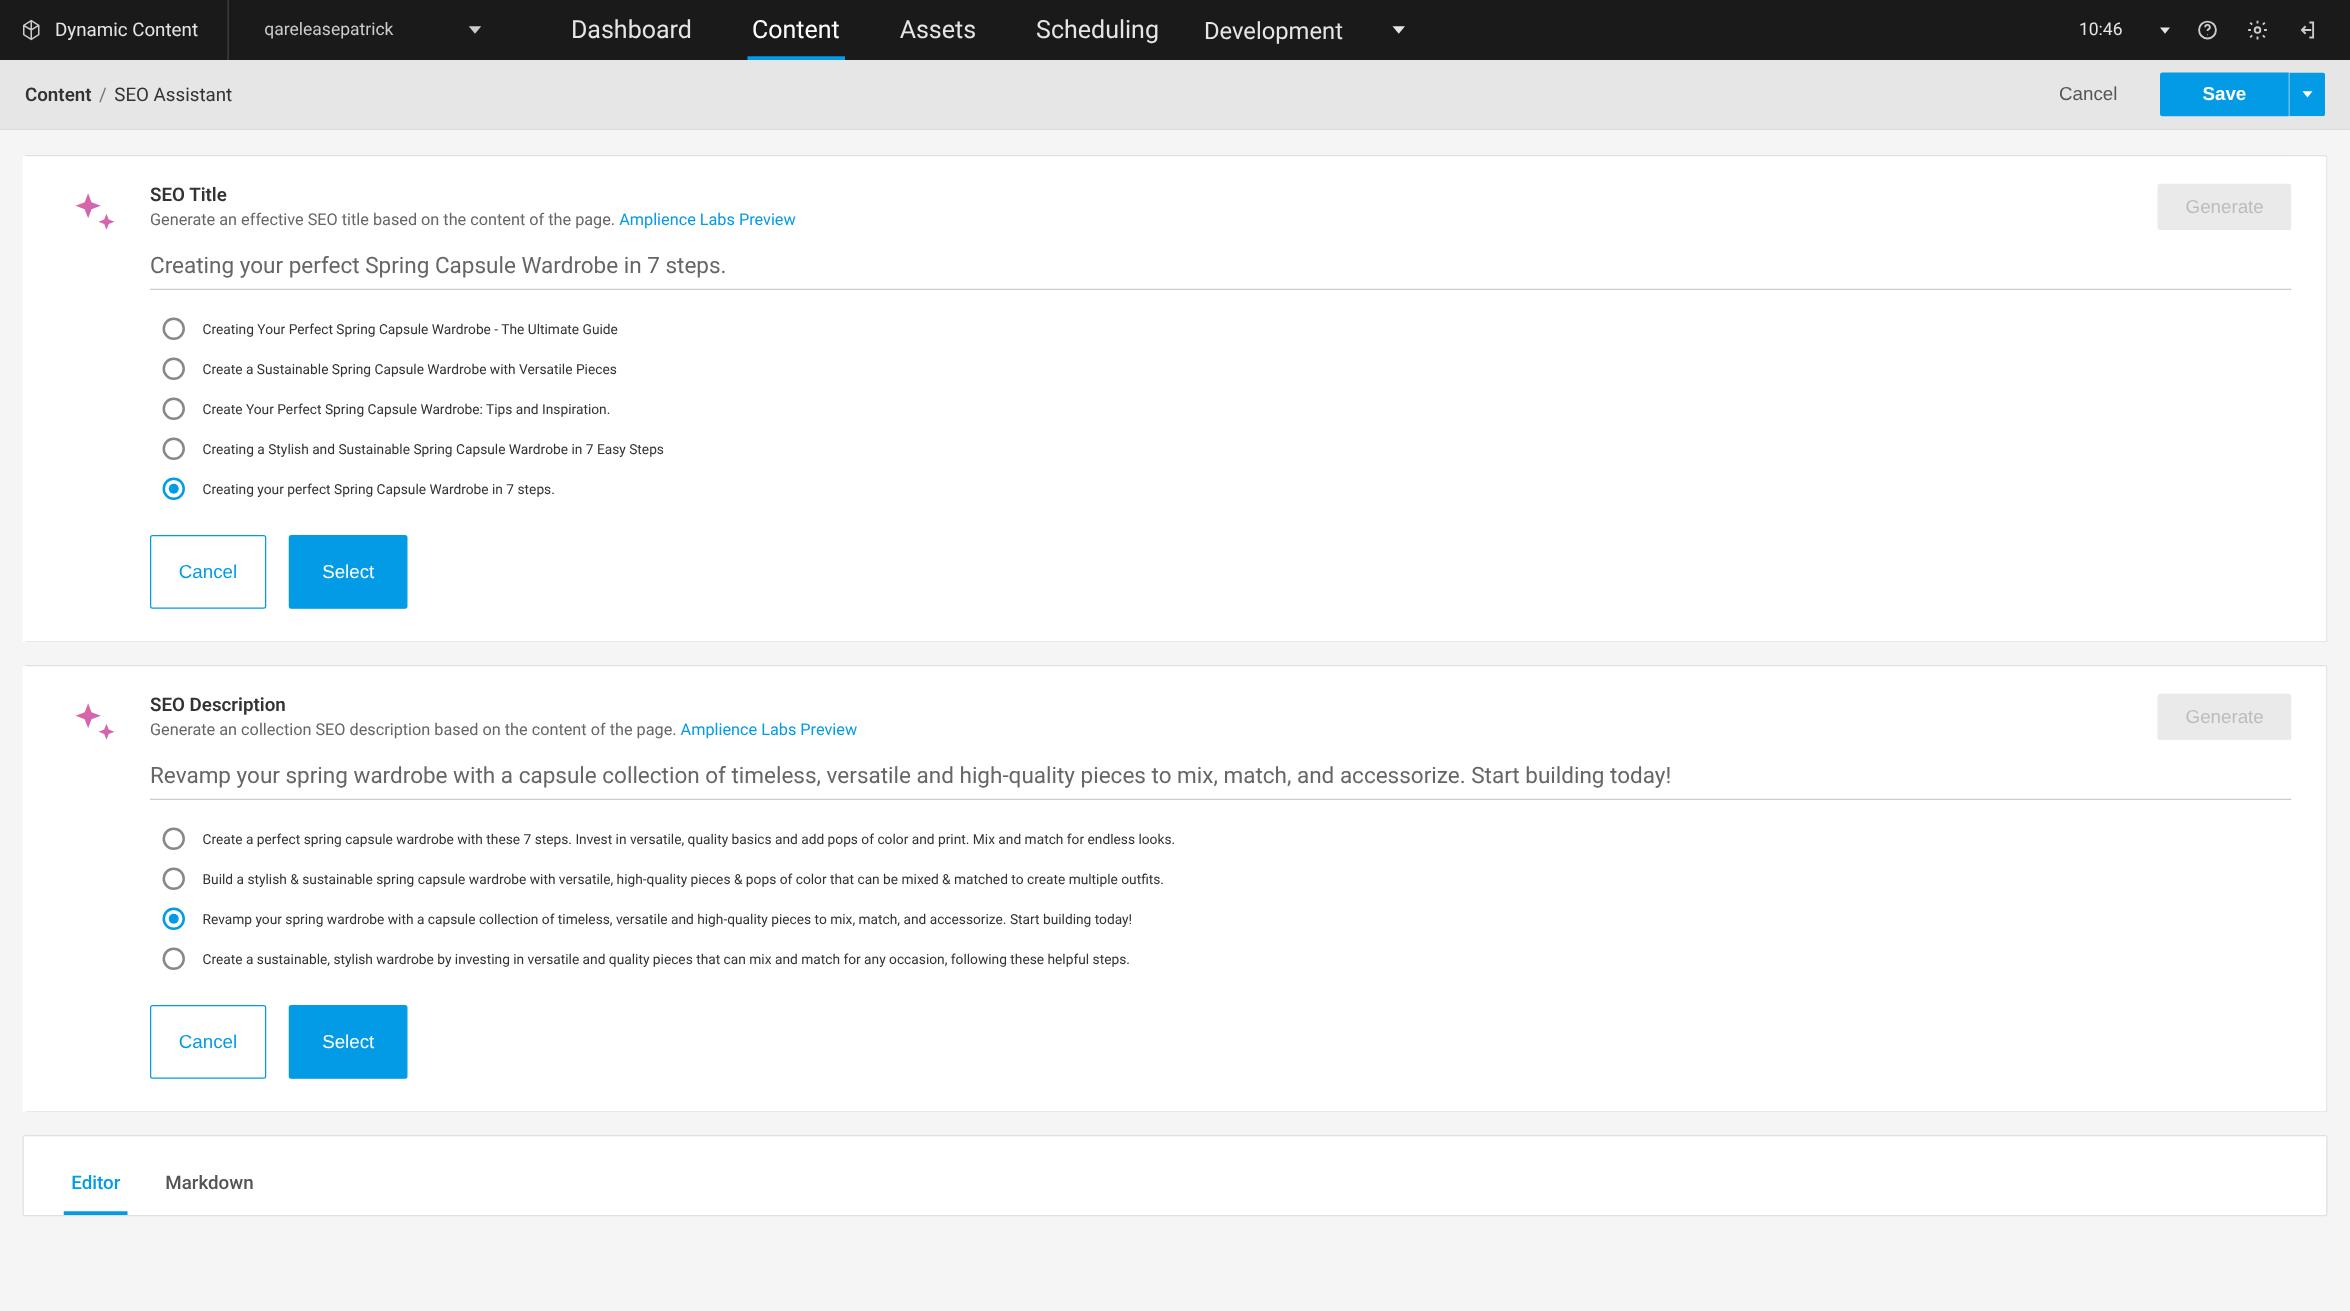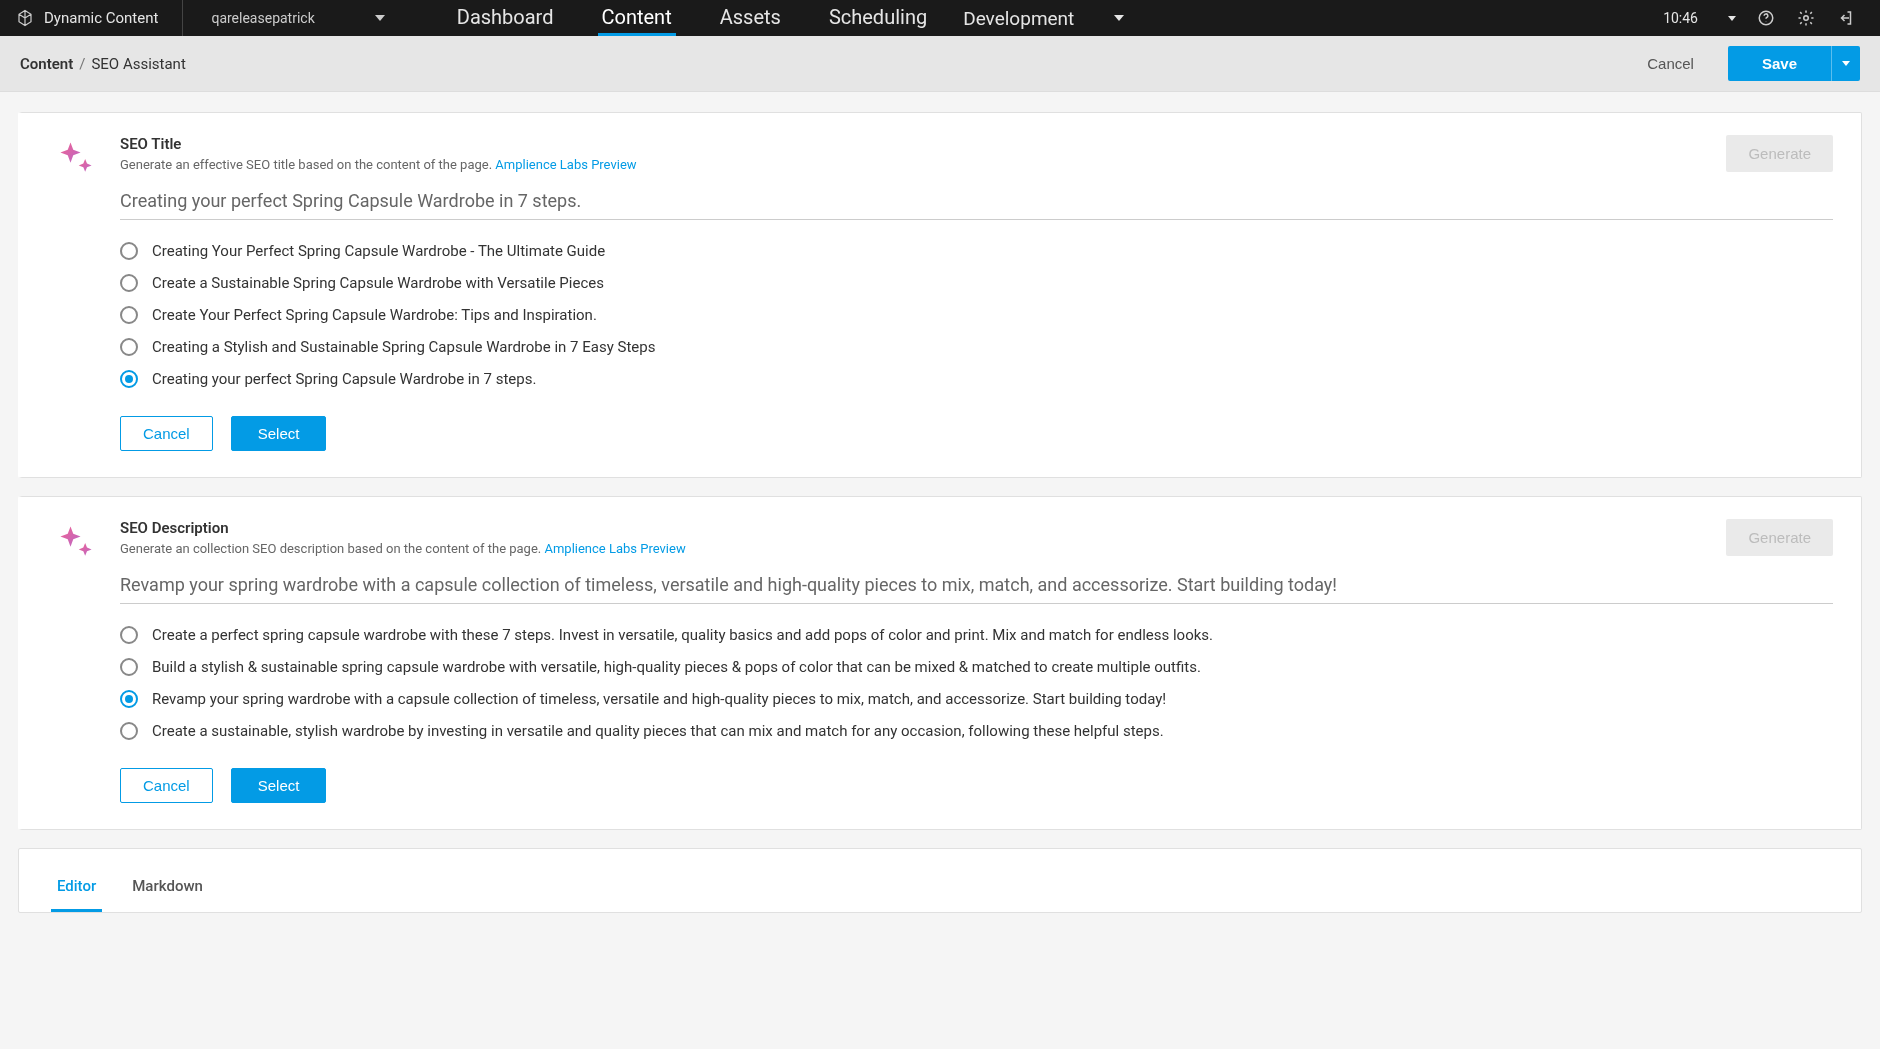--- a/index.html
+++ b/index.html
@@ -11,21 +11,21 @@
     height: 1049px;
     overflow: hidden;
   }
 
   
   .topnav {
     background: #1a1a1a;
     color: #e5e5e5;
     display: flex;
     align-items: stretch;
-    height: 36px;
+    height: 48px;
   }
   .topnav .brand {
     display: flex;
     align-items: center;
     gap: 10px;
     padding: 0 24px 0 16px;
     font-size: 15px;
   }
   .topnav .brand svg { width: 18px; height: 18px; fill: #ccc; }
   .topnav .divider { width: 1px; background: #444; }
@@ -197,23 +197,24 @@
   .radio-list {
     margin-top: 22px;
     display: flex;
     flex-direction: column;
     gap: 14px;
   }
   .radio-row {
     display: flex;
     align-items: center;
     gap: 14px;
-    font-size: 15px;
+    font-size: 11px;
     color: #333;
     cursor: pointer;
+    margin-left: 10px;
   }
   .radio {
     width: 18px; height: 18px;
     border: 2px solid #888;
     border-radius: 50%;
     display: flex; align-items: center; justify-content: center;
     flex-shrink: 0;
   }
   .radio.checked { border-color: #039be5; }
   .radio.checked::after {
@@ -236,21 +237,21 @@
     padding: 8px 22px;
     border-radius: 2px;
     cursor: pointer;
   }
   .btn-solid {
     background: #039be5;
     border: 1px solid #039be5;
     color: #fff;
     font-size: 15px;
     font-weight: 500;
-    padding: 8px 26px;
+    padding: 20px 26px;
     border-radius: 2px;
     cursor: pointer;
   }
 
   
   .editor-card {
     background: #fff;
     border: 1px solid #e0e0e0;
     border-radius: 2px;
     padding: 0 20px;

